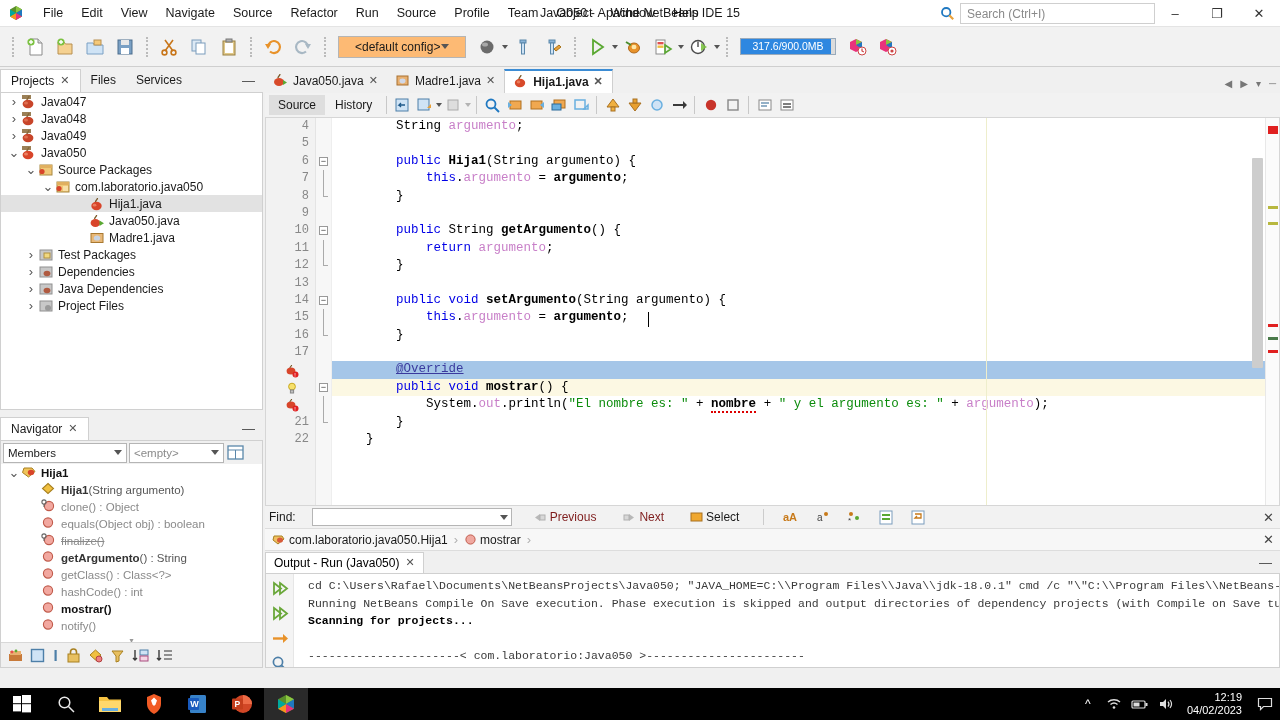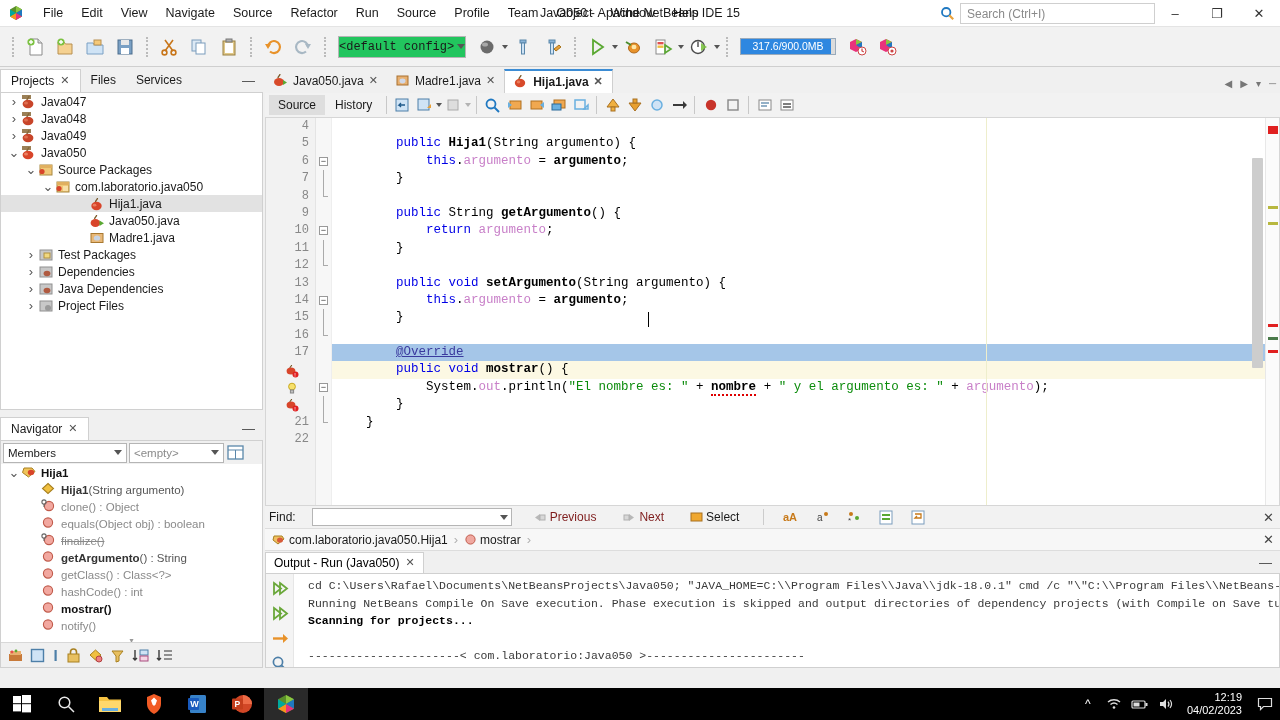--- a/index.html
+++ b/index.html
@@ -47,23 +47,23 @@
   .toolbar {
     position: absolute; top: 27px; left: 0; width: 1280px; height: 40px;
     background: #f2f2f2; border-bottom: 1px solid #cfcfcf;
     display: flex; align-items: center; padding-left: 6px;
   }
   .tbtn { width: 26px; height: 26px; display:flex; align-items:center; justify-content:center;
           margin: 0 2px; border-radius: 2px; cursor: default; }
   .tsep { width: 1px; height: 20px; background: #c8c8c8; margin: 0 6px; }
   .tsep.dots { background: transparent; border-left: 2px dotted #bbb; width:2px;}
   .config-select {
-    width: 128px; height: 22px; background: #22c55e; border: 1px solid #b5b5b5;
-    font-size: 12px; padding: 2px 0; display: flex; align-items: center;
-    justify-content: space-between; margin: 0 6px; color: #1a1a1a; font-family: Liberation Mono, monospace;
+    width: 128px; height: 22px; background: #fdba74; border: 1px solid #b5b5b5;
+    font-size: 12px; padding: 2px 16px; display: flex; align-items: center;
+    justify-content: space-between; margin: 0 6px; color: #1a1a1a;
   }
   .caret { width: 0; height: 0; border-left: 4px solid transparent; border-right: 4px solid transparent;
            border-top: 5px solid #555; }
   .caret.sm { border-left-width:3px; border-right-width:3px; border-top-width:4px;}
   .mem-bar {
     width: 96px; height: 17px; background: linear-gradient(to right,#2e87e0 0%,#2e87e0 96%, #dcdcdc 96%);
     border: 1px solid #9ab; position: relative; margin: 0 6px; overflow:hidden;
   }
   .mem-bar span { position:absolute; top:0; left:0; right:0; text-align:center; font-size:10.5px;
                   color:#fff; line-height:15px; font-family:"Liberation Sans",sans-serif;}
@@ -943,20 +943,21 @@
           <div style="position: absolute; top: 121.8px; left: 7px; width: 1px; height: 17.4px; background: rgb(170, 170, 170);"></div>
           <div style="position: absolute; top: 139.2px; left: 7px; width: 5px; height: 9px; border-left: 1px solid rgb(170, 170, 170); border-bottom: 1px solid rgb(170, 170, 170);"></div>
           <div style="position: absolute; top: 178px; left: 3px; width: 9px; height: 9px; border: 1px solid rgb(153, 153, 153); background: rgb(255, 255, 255); font-size: 9px; line-height: 7px; text-align: center; color: rgb(51, 51, 51);">−</div>
           <div style="position: absolute; top: 191.4px; left: 7px; width: 1px; height: 17.4px; background: rgb(170, 170, 170);"></div>
           <div style="position: absolute; top: 208.8px; left: 7px; width: 5px; height: 9px; border-left: 1px solid rgb(170, 170, 170); border-bottom: 1px solid rgb(170, 170, 170);"></div>
           <div style="position: absolute; top: 265px; left: 3px; width: 9px; height: 9px; border: 1px solid rgb(153, 153, 153); background: rgb(255, 255, 255); font-size: 9px; line-height: 7px; text-align: center; color: rgb(51, 51, 51);">−</div>
           <div style="position: absolute; top: 278.4px; left: 7px; width: 1px; height: 17.4px; background: rgb(170, 170, 170);"></div>
           <div style="position: absolute; top: 295.8px; left: 7px; width: 5px; height: 9px; border-left: 1px solid rgb(170, 170, 170); border-bottom: 1px solid rgb(170, 170, 170);"></div>
         </div>
       <div class="code" id="code">
+          <div class="cl">        String <span class="fld">argumento</span>;</div>
           <div class="cl">&nbsp;</div>
           <div class="cl">        <span class="kw">public </span><span class="bd">Hija1</span>(String argumento) {</div>
           <div class="cl">            <span class="kw">this</span>.<span class="fld">argumento</span> = <span class="bd">argumento</span>;</div>
           <div class="cl">        }</div>
           <div class="cl">&nbsp;</div>
           <div class="cl">        <span class="kw">public </span>String <span class="bd">getArgumento</span>() {</div>
           <div class="cl">            <span class="kw">return </span><span class="fld">argumento</span>;</div>
           <div class="cl">        }</div>
           <div class="cl">&nbsp;</div>
           <div class="cl">        <span class="kw">public void </span><span class="bd">setArgumento</span>(String argumento) {</div>

